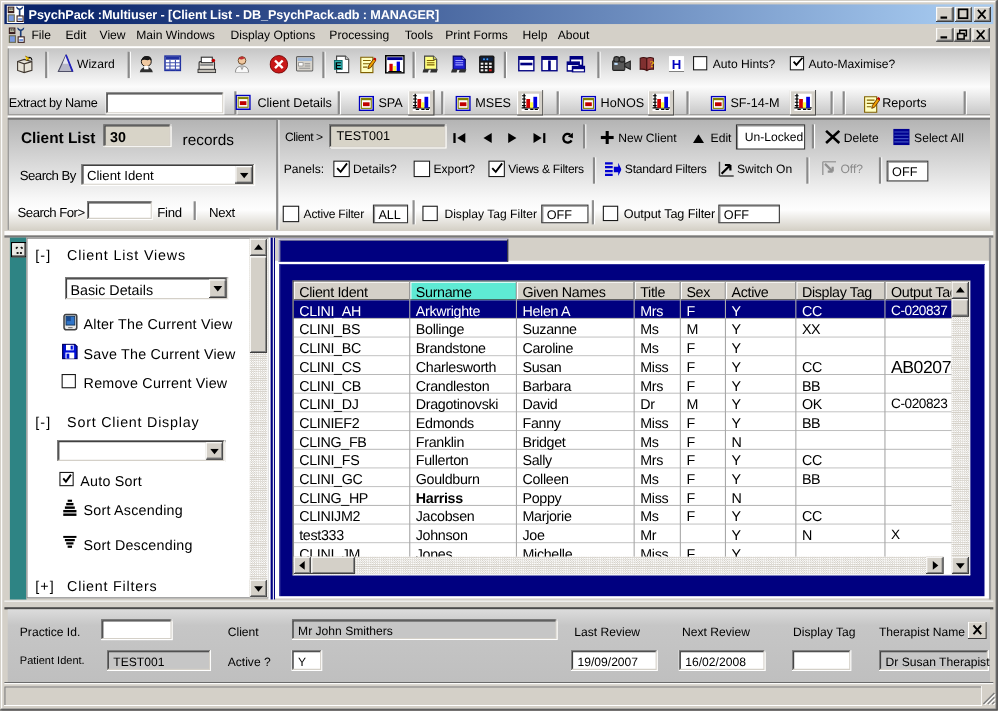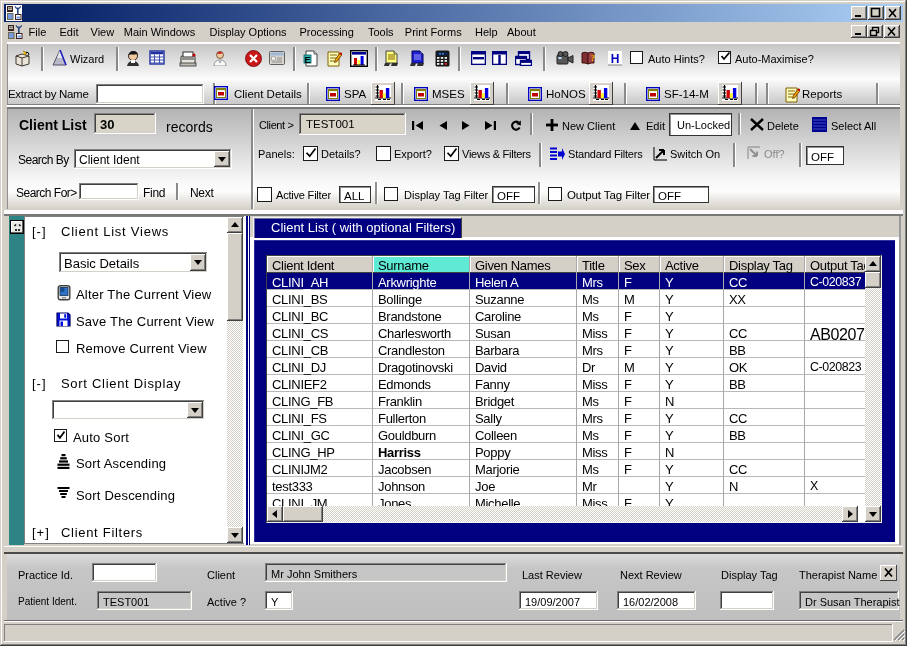--- a/index.html
+++ b/index.html
@@ -23,20 +23,21 @@
       <rect x="2" y="2" width="4" height="3" fill="#c8c8b0"></rect>
       <rect x="2.6" y="2.6" width="1.2" height="1.2" fill="#333"></rect>
       <rect x="4.4" y="2.6" width="1.2" height="1.2" fill="#333"></rect>
 <path d="M9.5 1.2 q1 1.5 2.3 1.6 q1.4 -0.1 2.4 -1.6 l1 0 q-0.6 2.6 -2.6 3 l0 9 -1.5 0 0-9 q-2-0.4-2.6-3 z" fill="#1b3c78"></path>
 <rect x="1" y="8" width="6.5" height="7" fill="#6a6a50"></rect>
       <rect x="2" y="9" width="4.5" height="5" fill="#7a9ae0"></rect>
 <rect x="9" y="9" width="6.5" height="6" fill="#3a2020"></rect>
       <rect x="10" y="10" width="4.5" height="4" fill="#fff"></rect>
       <rect x="10.5" y="11.5" width="3.5" height="2" fill="#7a9ae0"></rect>
     </svg>
+<div class="r txt" style="left:26px;top:8px;font-size:11.5px;font-weight:700;color:#fff;letter-spacing:-0.1px;">PsychPack :Multiuser - [Client List - DB_PsychPack.adb : MANAGER]</div>
 <div class="r btn3d" style="left:851px;top:6px;width:16px;height:14px;"></div>
 <svg class="r" style="left:851px;top:6px;" width="16" height="14" viewBox="0 0 16 14">
       <rect x="4" y="9" width="6" height="2" fill="#000"></rect>
     </svg>
 <div class="r btn3d" style="left:868px;top:6px;width:16px;height:14px;"></div>
 <svg class="r" style="left:868px;top:6px;" width="16" height="14" viewBox="0 0 16 14">
       <rect x="3.5" y="2.5" width="8" height="8" fill="none" stroke="#000" stroke-width="1.6"></rect>
     </svg>
 <div class="r btn3d" style="left:885px;top:6px;width:16px;height:14px;"></div>
 <svg class="r" style="left:885px;top:6px;" width="16" height="14" viewBox="0 0 16 14">
@@ -503,21 +504,20 @@
 <svg class="r" style="left:227px;top:527px;" width="16" height="16" viewBox="0 0 16 16">
       <path d="M8.0 11.0 L12.0 6.0 L4.0 6.0Z" fill="#000"></path>
     </svg>
 <div class="r " style="left:244px;top:216px;width:6px;height:329px;background:#ffffff;"></div>
 <div class="r " style="left:246px;top:216px;width:2px;height:329px;background:#000080;"></div>
 <div class="r " style="left:249px;top:216px;width:1px;height:329px;background:#000080;"></div>
 <div class="r " style="left:899px;top:216px;width:2px;height:329px;background:#9a9a9a;"></div>
 <div class="r " style="left:250px;top:237px;width:649px;height:307px;background:#ffffff;"></div>
 <div class="r " style="left:254px;top:240px;width:641px;height:302px;background:#000080;box-shadow:inset 1px 1px 0 #30309a;"></div>
 <div class="r " style="left:253px;top:217px;width:209px;height:21px;background:#000080;border-left:1px solid #f4f4f4;border-top:1px solid #f4f4f4;border-right:1px solid #404040;box-shadow:inset 1px 1px 0 #6a6a9a;"></div>
-<div class="r txt" style="left:271px;top:221px;font-size:13px;color:#fff;">Client List ( with optional Filters)</div>
 <div class="r" style="left:266px;top:255px;width:616px;height:268px;background:#fff;overflow:hidden;border:1px solid;border-color:#404040 #f0f0f0 #f0f0f0 #404040;font-size:13px;letter-spacing:-0.3px;">
       <div style="position:absolute;left:0px;top:0;width:106px;height:17px;background:#d4d0c8;box-shadow:inset -1px -1px 0 #404040, inset 1px 1px 0 #ffffff;overflow:hidden;">
         <span style="position:absolute;left:5px;top:2px;white-space:nowrap;">Client Ident</span>
       </div>
       <div style="position:absolute;left:106px;top:0;width:97px;height:17px;background:#5eead4;box-shadow:inset -1px -1px 0 #404040, inset 1px 1px 0 #ffffff;overflow:hidden;">
         <span style="position:absolute;left:5px;top:2px;white-space:nowrap;">Surname</span>
       </div>
       <div style="position:absolute;left:203px;top:0;width:107px;height:17px;background:#d4d0c8;box-shadow:inset -1px -1px 0 #404040, inset 1px 1px 0 #ffffff;overflow:hidden;">
         <span style="position:absolute;left:5px;top:2px;white-space:nowrap;">Given Names</span>
       </div>

